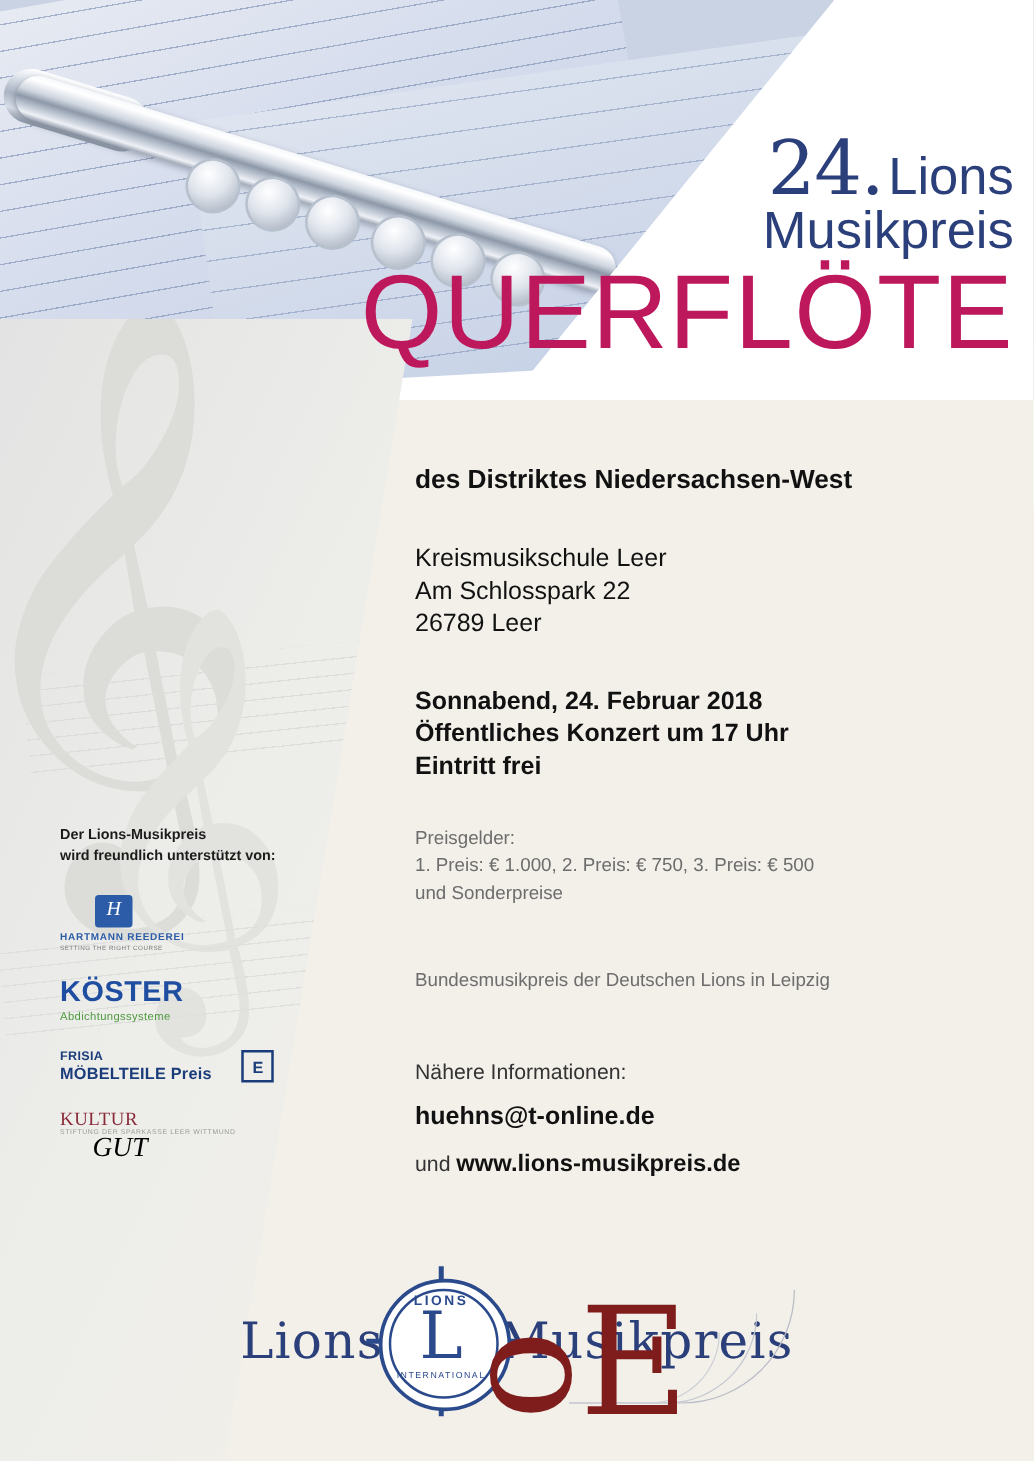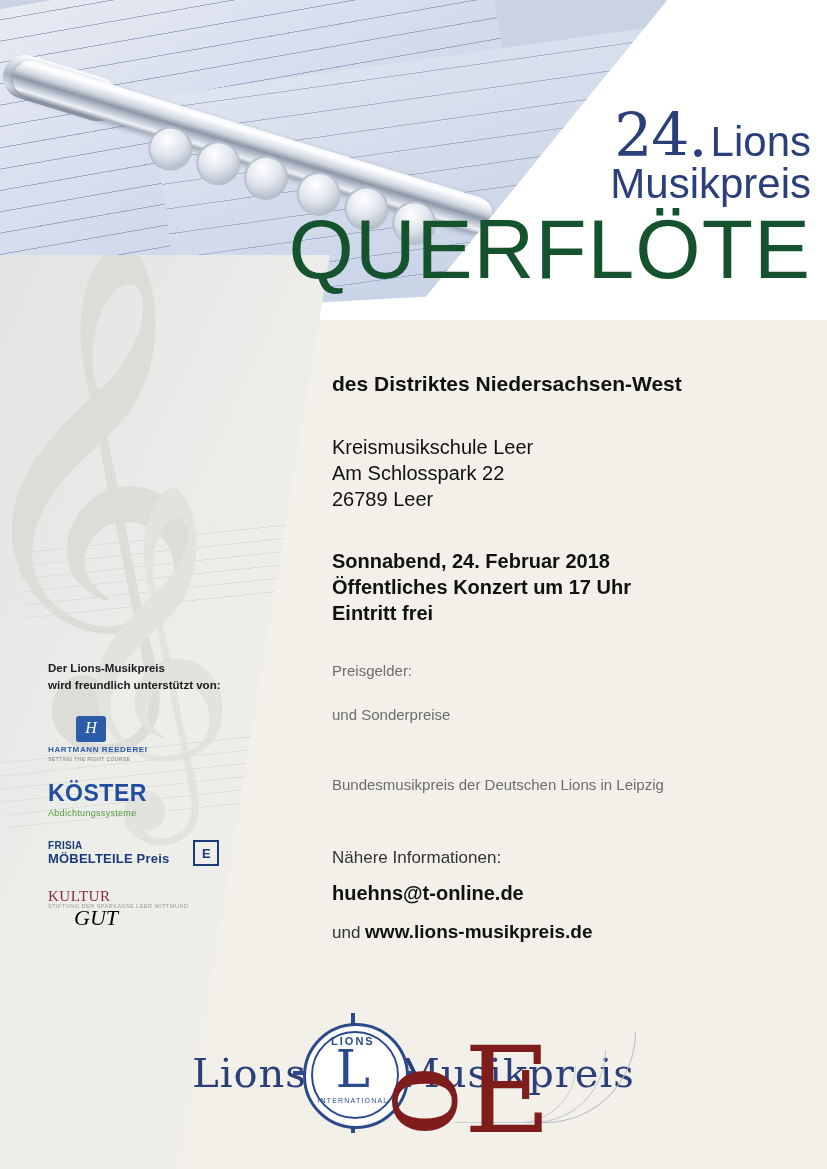--- a/index.html
+++ b/index.html
@@ -191,21 +191,21 @@
     font-family: "Liberation Sans", sans-serif;
     font-size: 42px;
     letter-spacing: 0px;
     color: #2b3f7a;
   }
   .hl-title {
     margin-top: 2px;
     font-family: "Liberation Sans", sans-serif;
     font-size: 84px;
     letter-spacing: 1px;
-    color: #14532d;
+    color: #be185d;
     line-height: 0.95;
     white-space: nowrap;
   }
 
   
   .content {
     position: absolute;
     left: 332px; top: 372px;
     width: 470px;
     color: #1b1b1b;
@@ -475,21 +475,21 @@
     </p>
 
     <p class="event">
       <span>Sonnabend, 24. Februar 2018</span><br>
       <span>Öffentliches Konzert um 17 Uhr</span><br>
       <span>Eintritt frei</span>
     </p>
 
     <p class="prizes">
       <span>Preisgelder:</span><br>
-      <br>
+      <span>1. Preis: € 1.000, 2. Preis: € 750, 3. Preis: € 500</span><br>
       <span>und Sonderpreise</span>
     </p>
 
     <p class="qualify">
       <br>
       <span>Bundesmusikpreis der Deutschen Lions in Leipzig</span>
     </p>
 
     <p class="info-label">Nähere Informationen:</p>
     <p class="info-mail">huehns@t-online.de</p>

